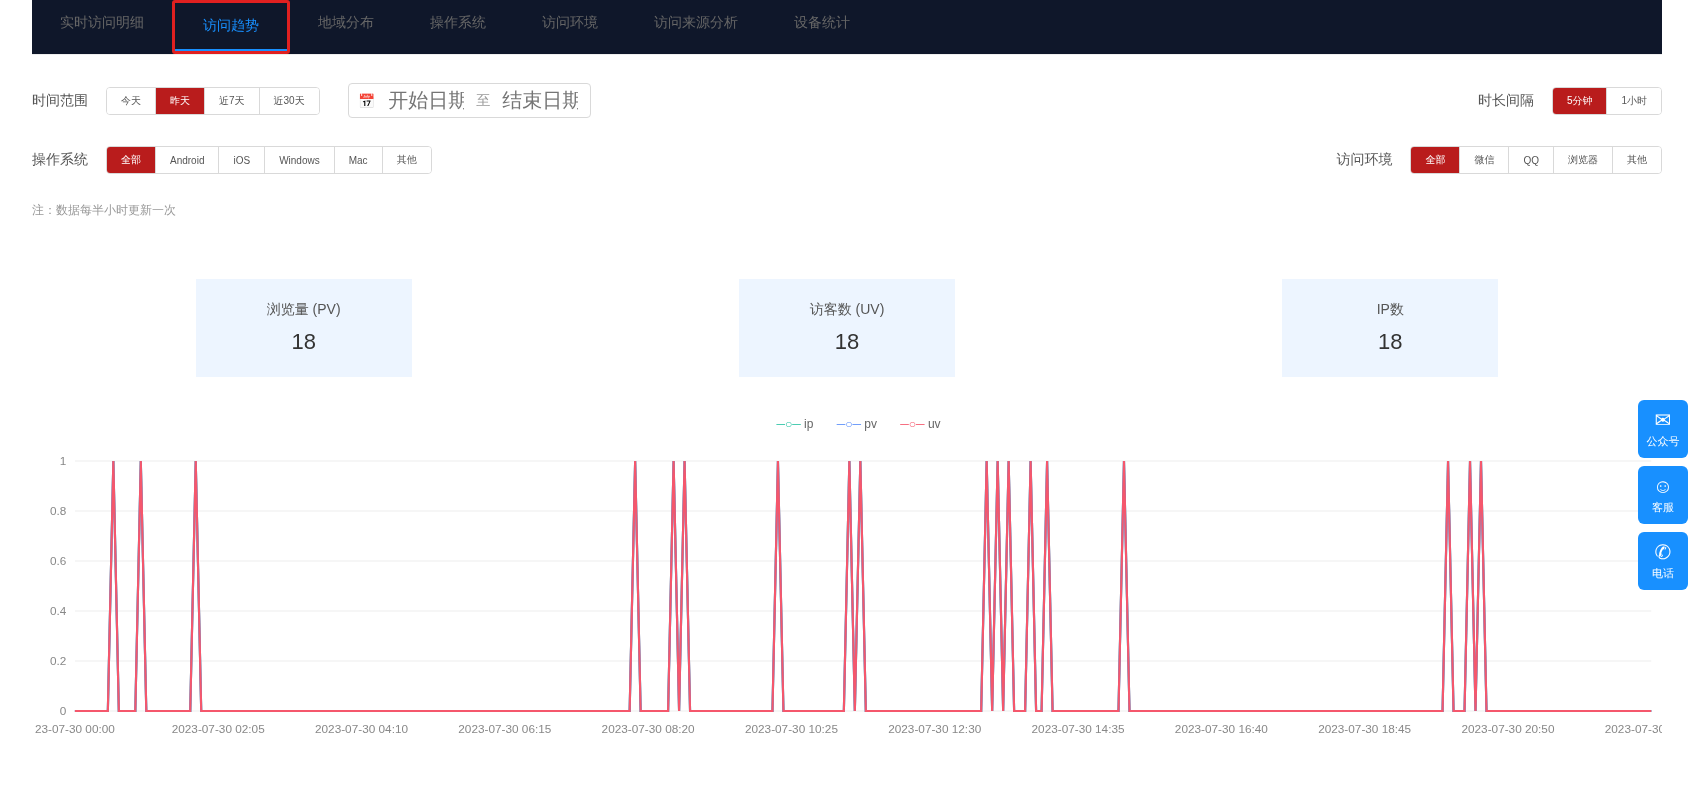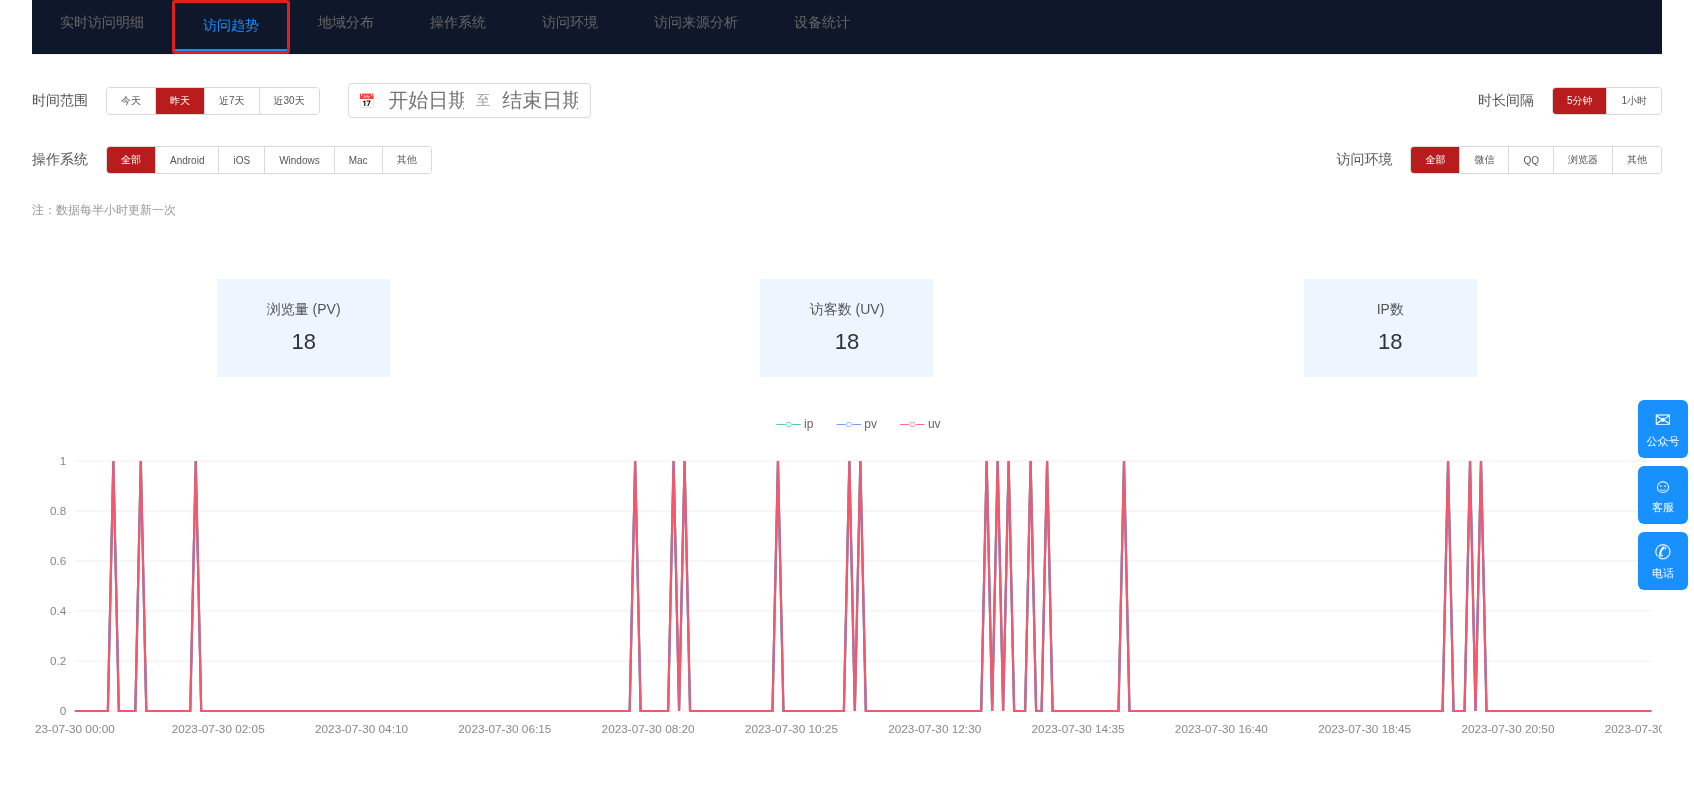--- a/index.html
+++ b/index.html
@@ -87,21 +87,21 @@
     color: #999;
     font-size: 12px;
   }
   .stat-row {
     display: flex;
     justify-content: space-around;
     margin: 60px 32px 40px;
   }
   .stat-card {
     background: #edf5ff;
-    width: 173px;
+    width: 216px;
     padding: 22px 10px;
     text-align: center;
   }
   .stat-title { color: #555; margin-bottom: 10px; }
   .stat-value { font-size: 22px; font-weight: normal; }
   .legend {
     text-align: center;
     margin-top: 30px;
     font-size: 12px;
     color: #666;

